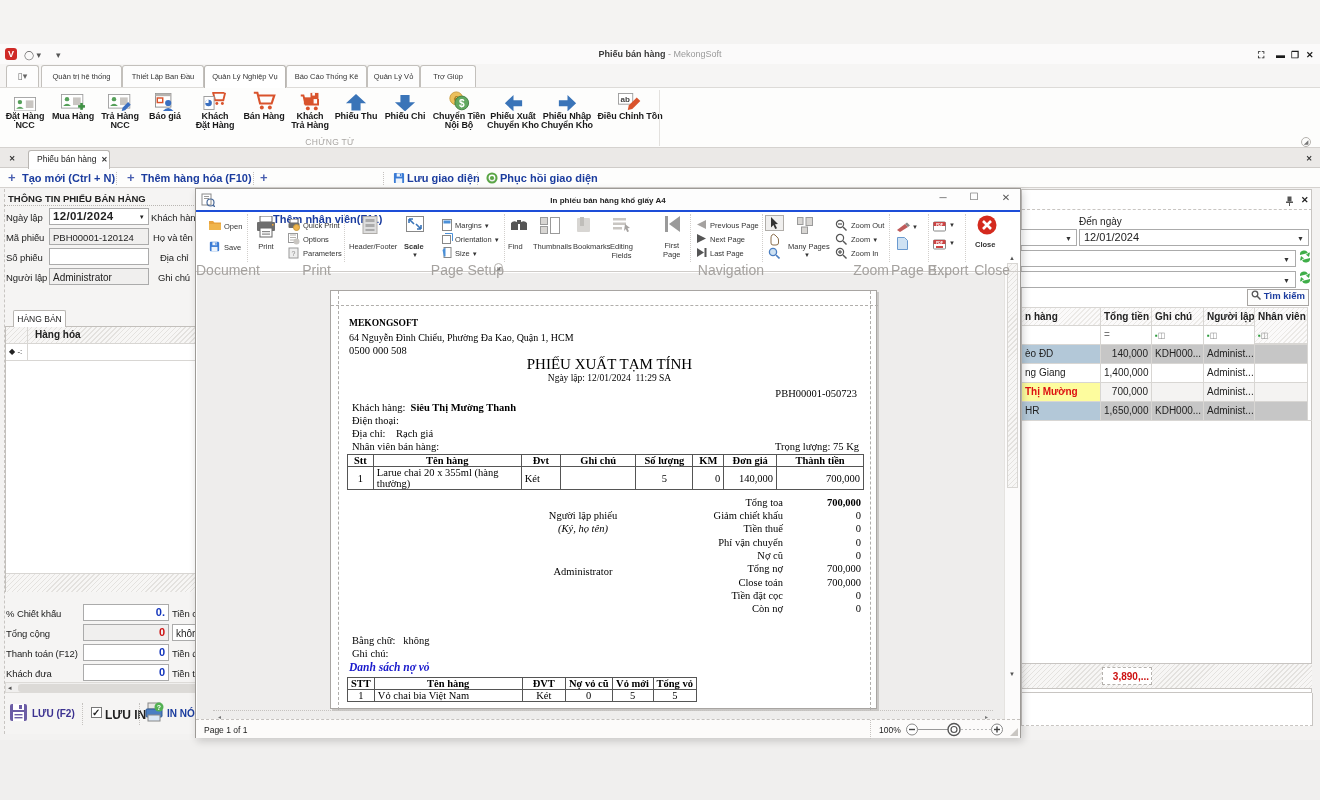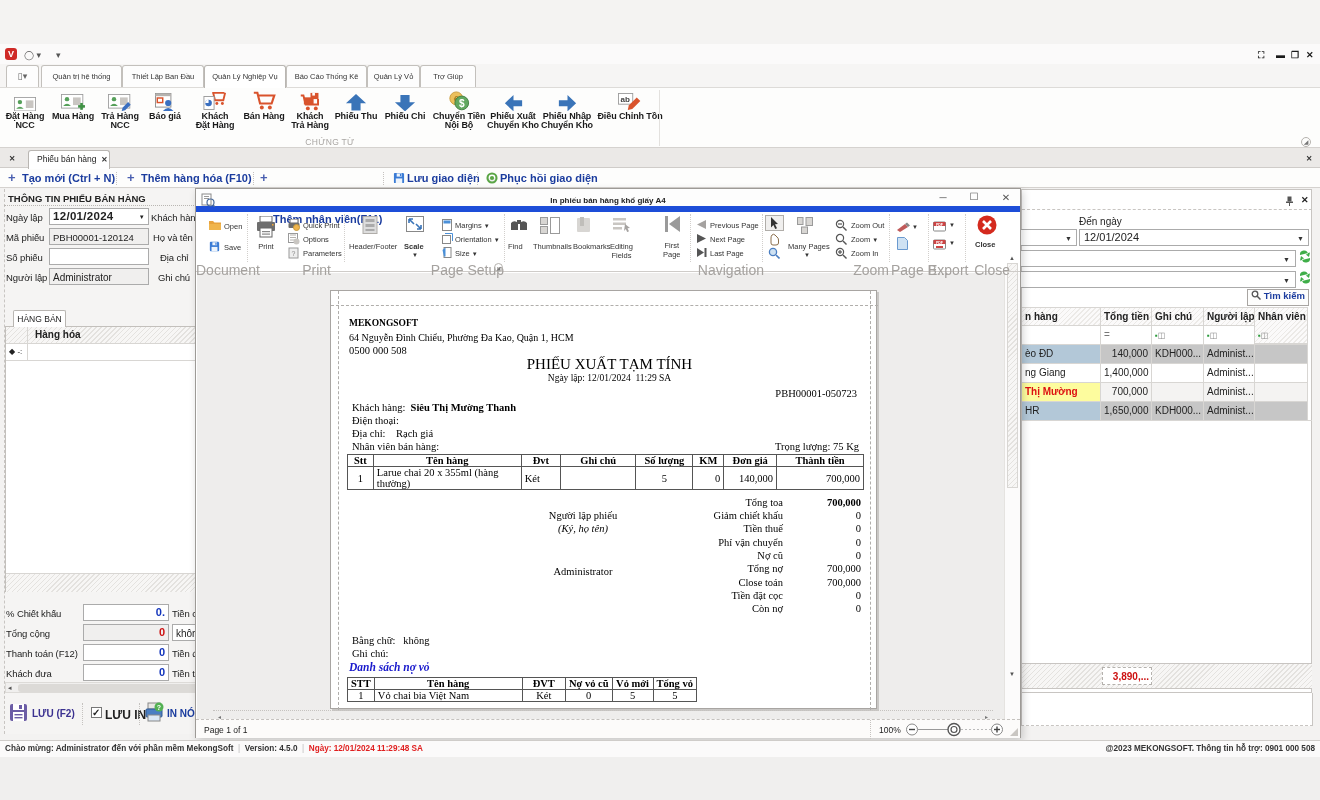--- a/index.html
+++ b/index.html
@@ -55,21 +55,21 @@
 
 #rightpanel { position:absolute; left:1021px; top:1px; width:291px; height:504px; background:#fff; border:1px solid #c8c5c2; font-size:10px; }
 .rp { position:absolute; }
 .combo { position:absolute; height:17px; background:#fff; border:1px solid #ababab; font-size:11px; padding:1px 4px; }
 .darr { position:absolute; font-size:7px; color:#333; }
 .gcell { position:absolute; font-size:10px; padding:3px 3px 0 3px; overflow:hidden; white-space:nowrap; border-right:1px solid #d8d6d3; border-bottom:1px solid #d8d6d3; }
 .ghead { font-weight:bold; background:repeating-linear-gradient(135deg, #fbfafa 0 2.5px, #eceae7 2.5px 3.5px); }
 
 
 #dialog { position:absolute; left:195px; top:0px; width:826px; height:550px; background:#fff; border:1px solid #9d9a96; box-shadow:2px 3px 8px rgba(0,0,0,0.18); }
-#dlgtitle { position:absolute; left:0; top:0; width:824px; height:23px; background:#fdfdfd; border-bottom:6px solid #1d4ed8; }
+#dlgtitle { position:absolute; left:0; top:0; width:824px; height:23px; background:#fdfdfd; border-bottom:2px solid #1d4ed8; }
 #dlgtitle .t { position:absolute; left:0; top:7px; width:824px; text-align:center; font-size:8px; font-weight:bold; color:#222; }
 #dlgtb { position:absolute; left:0; top:0px; width:824px; height:83px; background:transparent; border-bottom:1px solid #cfccc9; font-size:8px; color:#222; z-index:2; pointer-events:none; }
 .tbgrey { color:#a5a2a0;text-align:center; }
 .tbglabel { position:absolute; top:73px; font-size:14px; font-weight:normal; color:#a5a29f; text-align:right; }
 .tbsep { position:absolute; top:25px; height:48px; width:1px; border-left:1px dotted #d2cfcc; }
 .tbtxt { position:absolute; font-size:7.5px; color:#333; white-space:nowrap; }
 #dlgprev { position:absolute; left:1px; top:84px; width:808px; height:446px; background:#eeedec; overflow:hidden; }
 #vscroll { position:absolute; left:808px; top:84px; width:16px; height:446px; background:#fcfbfb; border-left:1px solid #e5e3e0; }
 #dlgstatus { position:absolute; left:0; top:530px; width:824px; height:19px; background:#fcfbfa; border-top:1px dashed #c5c2bf; font-size:8.5px; }
 
@@ -84,20 +84,21 @@
 #statusbar .sep { color:#bbb; font-weight:normal; }
 </style>
 </head>
 <body>
 <div id="app">
   <div id="topstrip"></div>
   <div id="titlebar"></div>
   <div id="applogo">V</div>
   <div class="qat" style="left:24px;">◯ ▾</div>
   <div class="qat" style="left:56px;">▾</div>
+  <div id="apptitle">Phiếu bán hàng <span>- MekongSoft</span></div>
   <div class="winbtn" style="left:1258px;">⛶</div>
   <div class="winbtn" style="left:1276px;">▬</div>
   <div class="winbtn" style="left:1291px;">❐</div>
   <div class="winbtn" style="left:1306px;">✕</div>
 
   <div id="tabrow">
     <div class="edge"></div>
     <div class="rtab" style="left:6px; width:33px; color:#666; font-size:9px;">▯▾</div>
     <div class="rtab" style="left:41px; width:81px;">Quản trị hệ thống</div>
     <div class="rtab" style="left:122px; width:82px;">Thiết Lập Ban Đầu</div>
@@ -740,17 +741,13 @@
           <line x1="57" y1="7.5" x2="87" y2="7.5" stroke="#bbb" stroke-dasharray="2,2"></line>
           <circle cx="93" cy="7.5" r="5.5" fill="#fff" stroke="#888"></circle>
             <line x1="90" y1="7.5" x2="96" y2="7.5" stroke="#444" stroke-width="1.4"></line>
             <line x1="93" y1="4.5" x2="93" y2="10.5" stroke="#444" stroke-width="1.4"></line>
         </svg>
         <div style="position:absolute; right:2px; bottom:2px; width:0; height:0; border-left:8px solid transparent; border-bottom:8px solid #c9c6c2;"></div>
       </div>
     </div>
   </div>
 
-  <div id="statusbar">
-    <span style="position:absolute; left:5px; top:3px;">Chào mừng: Administrator đến với phần mềm MekongSoft &nbsp;<span class="sep">|</span>&nbsp; Version: 4.5.0 &nbsp;<span class="sep">|</span>&nbsp; <span style="color:#e02020;">Ngày: 12/01/2024 11:29:48 SA</span></span>
-    <span style="position:absolute; right:5px; top:3px;">@2023 MEKONGSOFT. Thông tin hỗ trợ: 0901 000 508</span>
-  </div>
 </div>
 
 </body></html>

